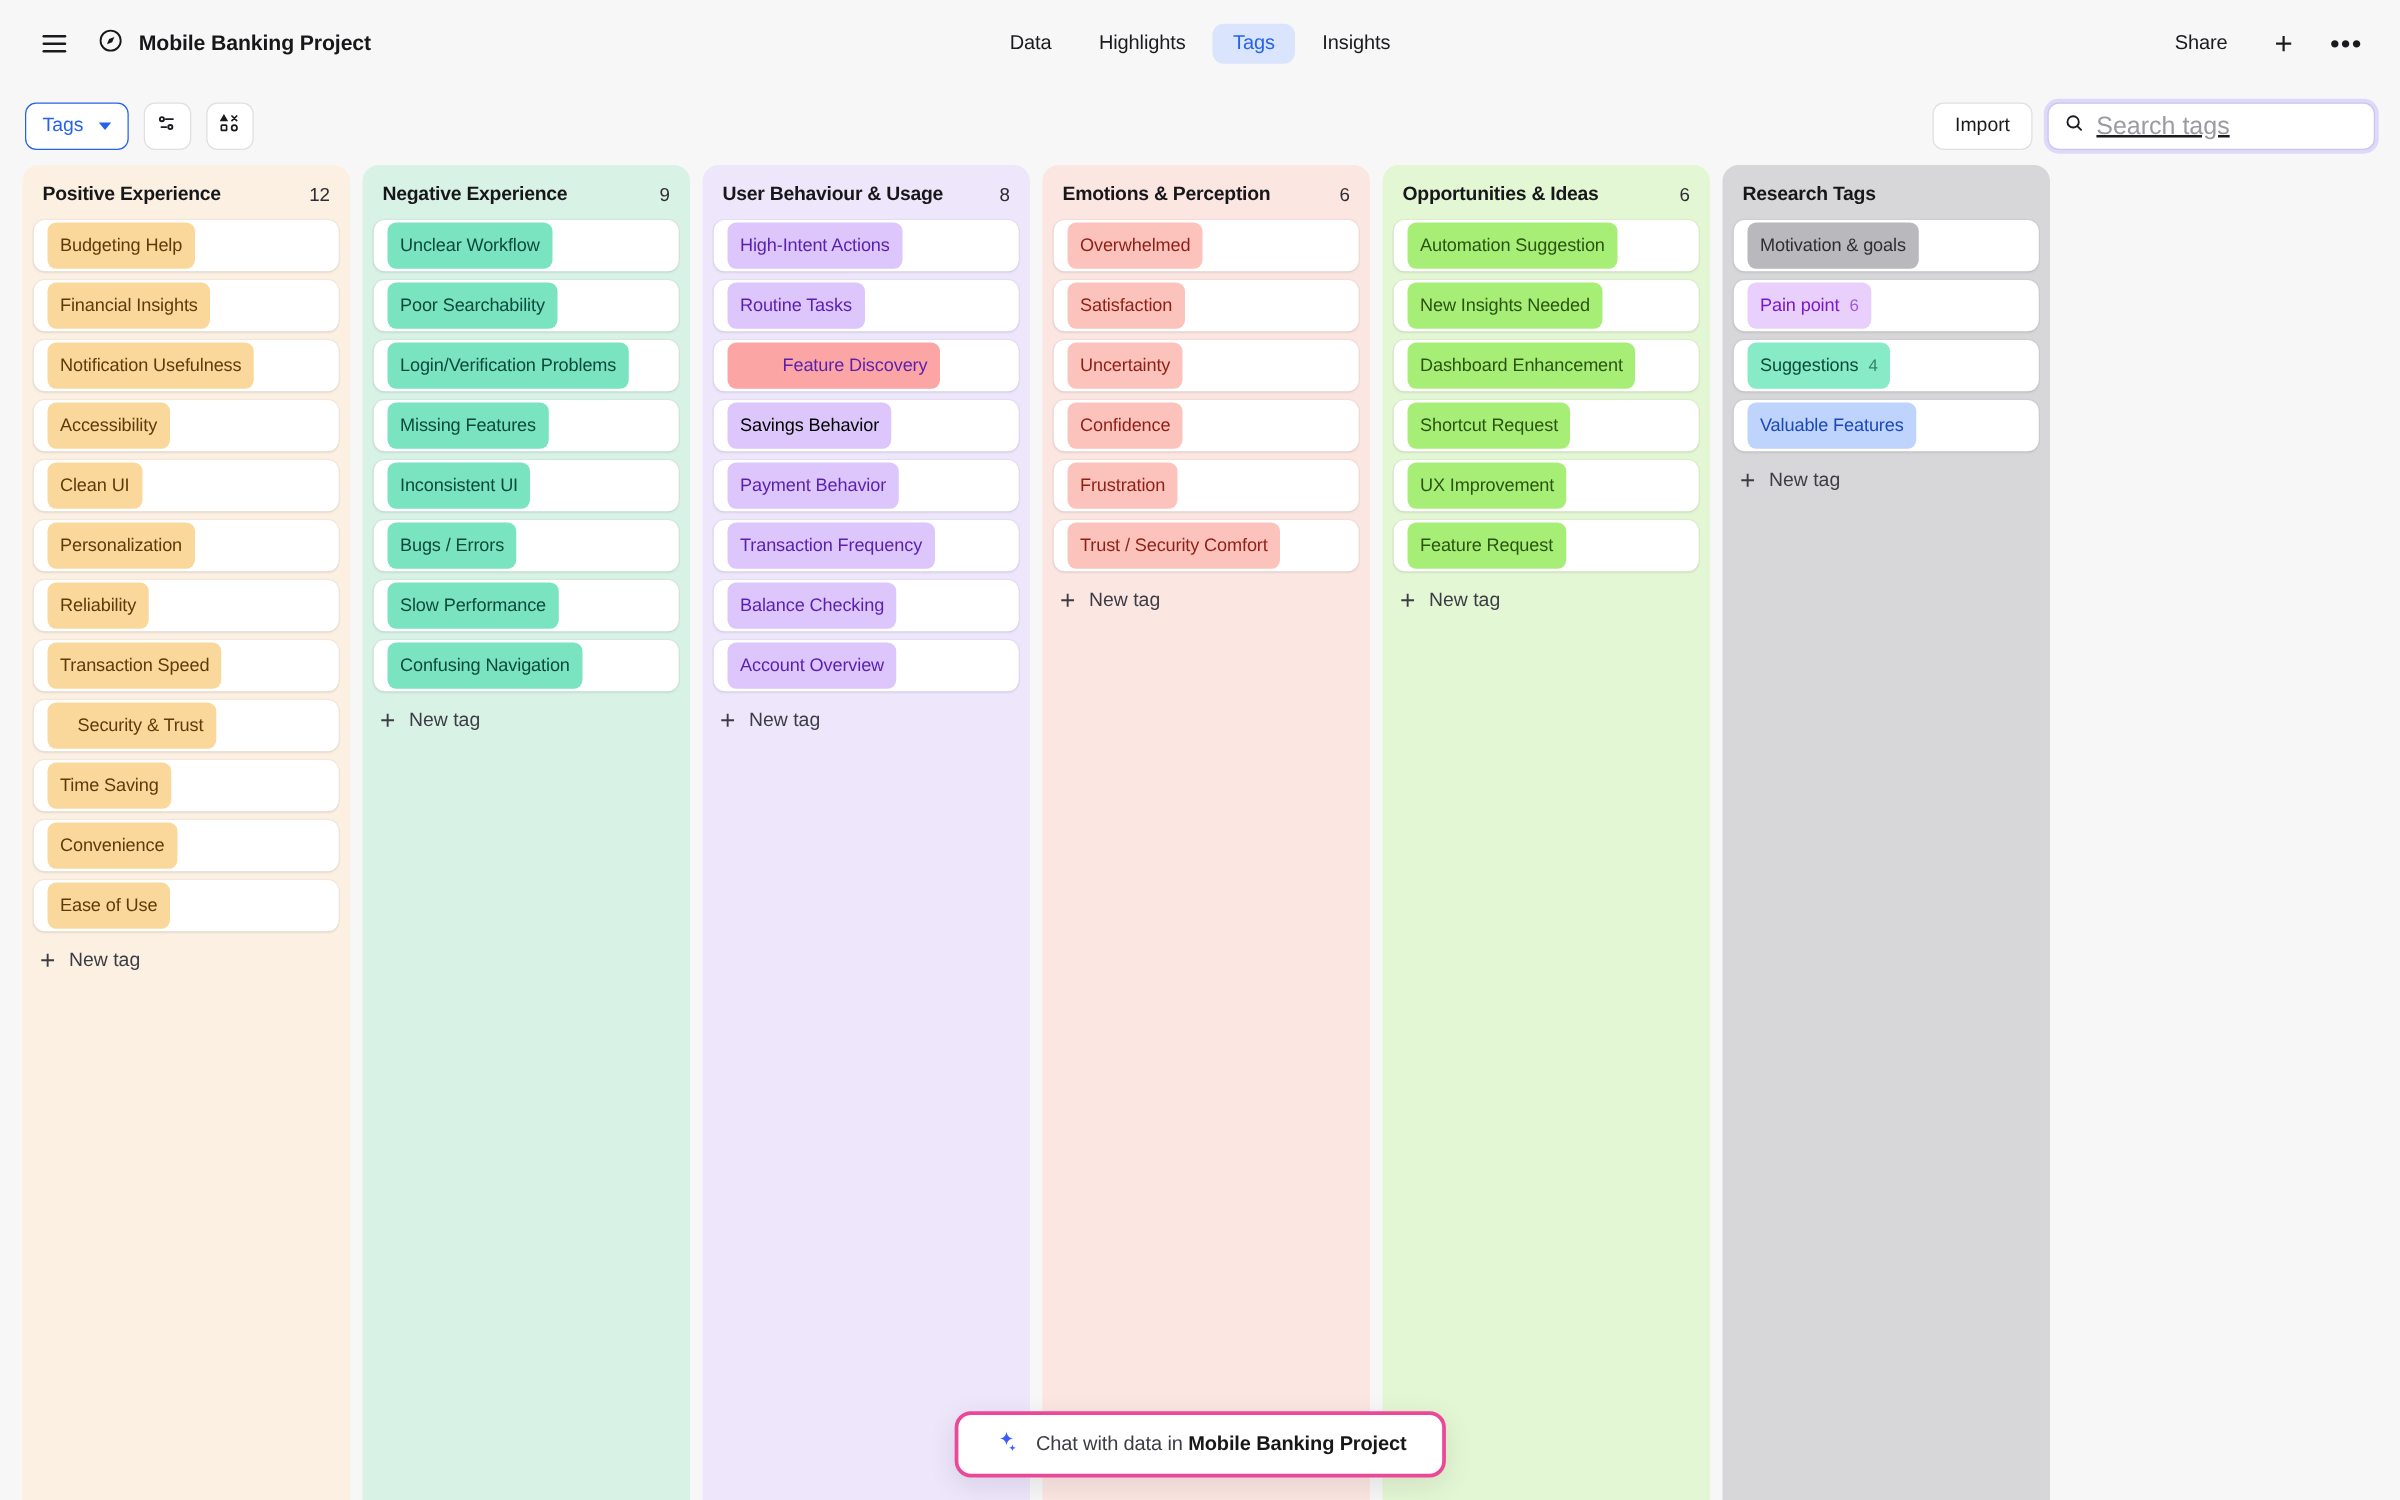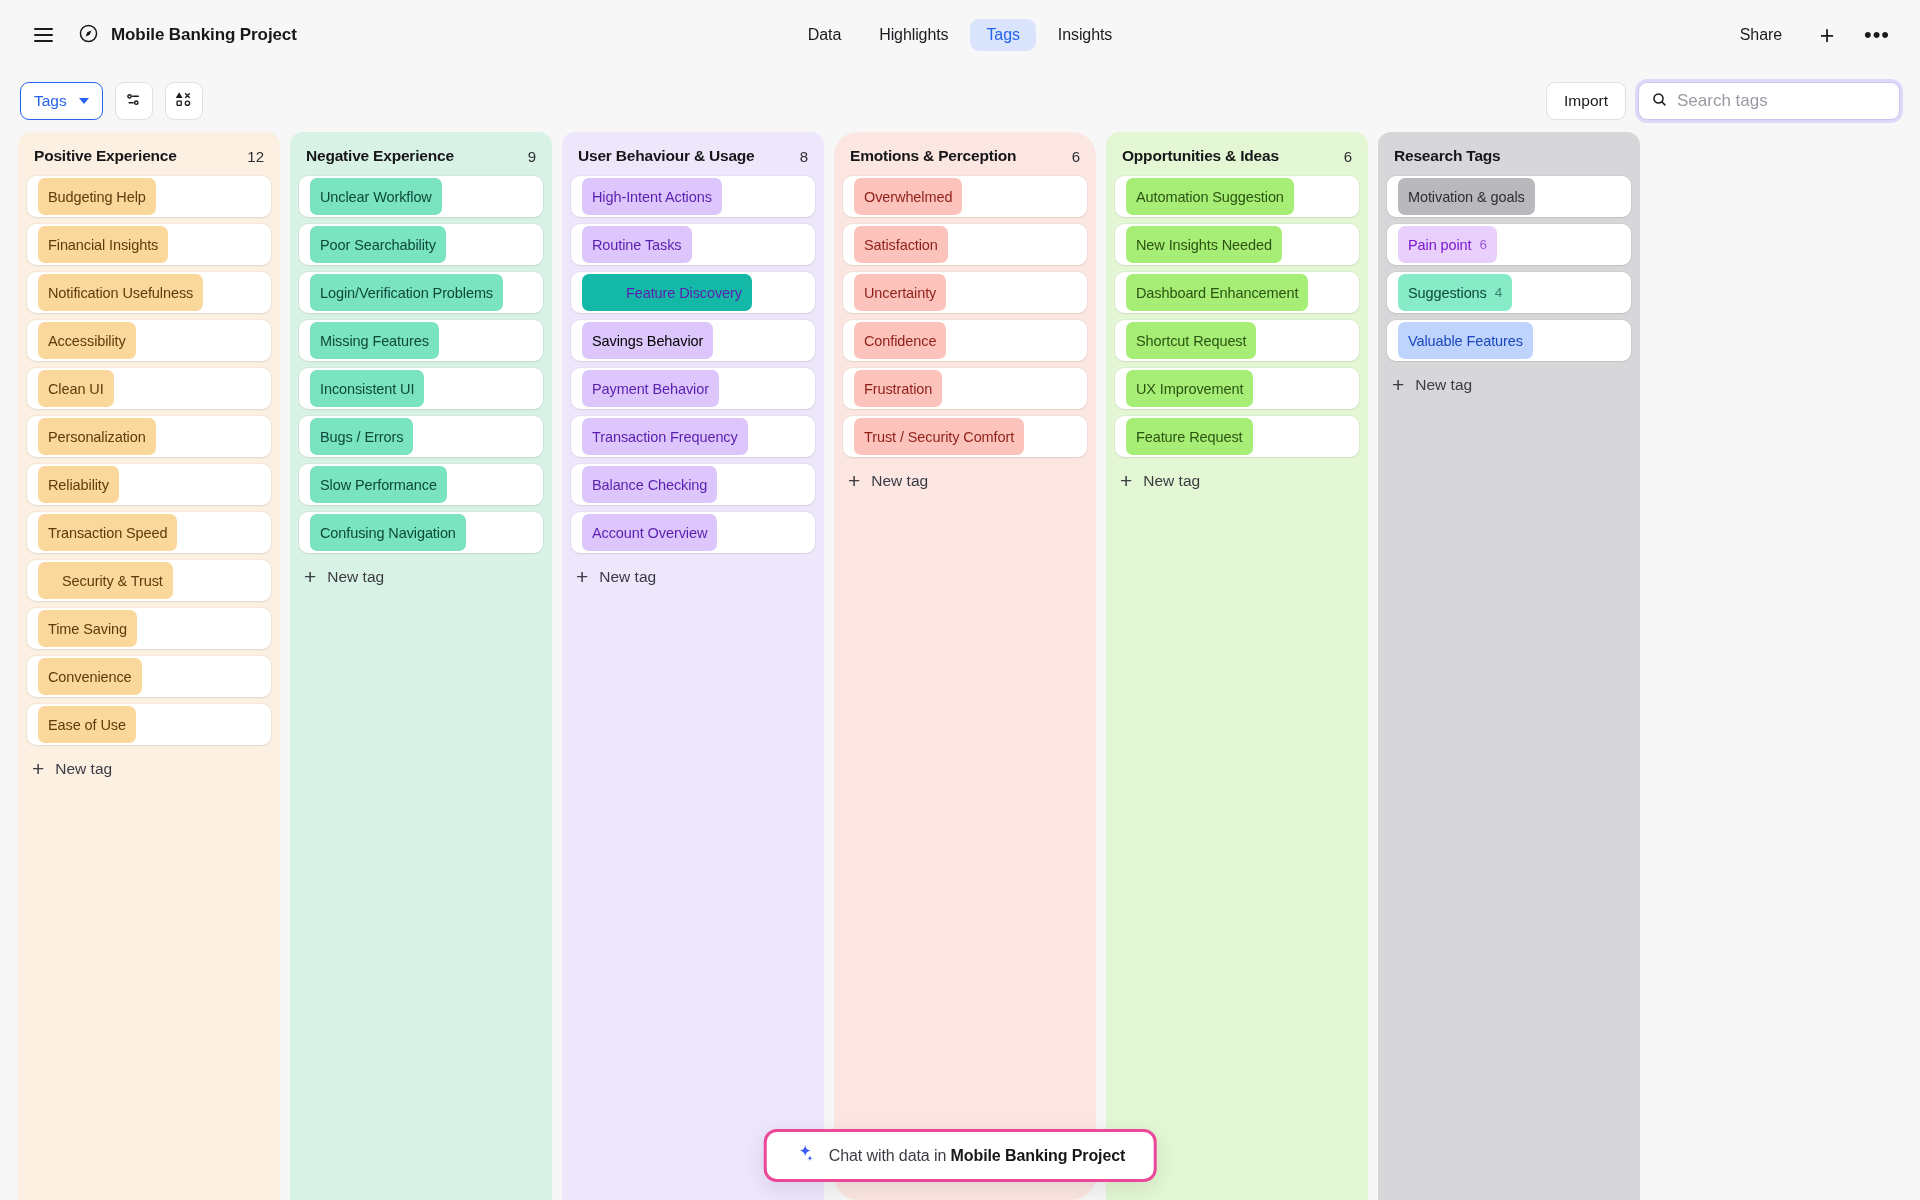--- a/index.html
+++ b/index.html
@@ -84,22 +84,22 @@
   }
   .search-wrap {
     width: 262px; height: 38px;
     display: flex; align-items: center; gap: 9px;
     padding: 0 12px;
     background: #fff; border: 1px solid #c9c4f0; border-radius: 9px;
     box-shadow: 0 0 0 3px #ddd9f8;
   }
   .search-input {
     border: none; outline: none; background: transparent;
-    font-family: "Liberation Sans", sans-serif; font-size: 17px;
-    color: #1b1b1f; width: 100%;
+    font-family: "Liberation Sans", sans-serif; font-size: 20px;
+    color: #1b1b1f; width: 100%; text-decoration: underline;
   }
   .search-input::placeholder { color: #9a9aa2; }
 
   
   .board {
     display: flex; gap: 10px;
     padding: 0 18px;
     height: calc(1200px - 132px);
     overflow: hidden;
   }
@@ -369,21 +369,21 @@
           <span class="pill" style="background: rgb(220, 198, 251); color: rgb(91, 31, 176);">
             <span>High-Intent Actions</span>
           </span>
         </div>
         <div class="tag-card">
           <span class="pill" style="background: rgb(220, 198, 251); color: rgb(91, 31, 176);">
             <span>Routine Tasks</span>
           </span>
         </div>
         <div class="tag-card">
-          <span class="pill" style="background: #14b8a6; color: rgb(91, 31, 176); padding-left: 44px;">
+          <span class="pill" style="background: #fca5a5; color: rgb(91, 31, 176); padding-left: 44px;">
             <span>Feature Discovery</span>
           </span>
         </div>
         <div class="tag-card">
           <span class="pill" style="background: rgb(220, 198, 251); color: #000000;">
             <span>Savings Behavior</span>
           </span>
         </div>
         <div class="tag-card">
           <span class="pill" style="background: rgb(220, 198, 251); color: rgb(91, 31, 176);">
@@ -404,21 +404,21 @@
           <span class="pill" style="background: rgb(220, 198, 251); color: rgb(91, 31, 176);">
             <span>Account Overview</span>
           </span>
         </div>
       </div>
       <div class="new-tag">
         <span class="np">+</span>
         <span>New tag</span>
       </div>
     </div>
-    <div class="column" style="background: rgb(251, 230, 226); border-radius: 24px;">
+    <div class="column" style="background: rgb(251, 230, 226);">
       <div class="col-head">
         <div class="col-title">Emotions &amp; Perception</div>
         <div class="col-count">6</div>
       </div>
       <div class="col-body">
         <div class="tag-card">
           <span class="pill" style="background: rgb(252, 195, 189); color: rgb(143, 31, 22);">
             <span>Overwhelmed</span>
           </span>
         </div>

